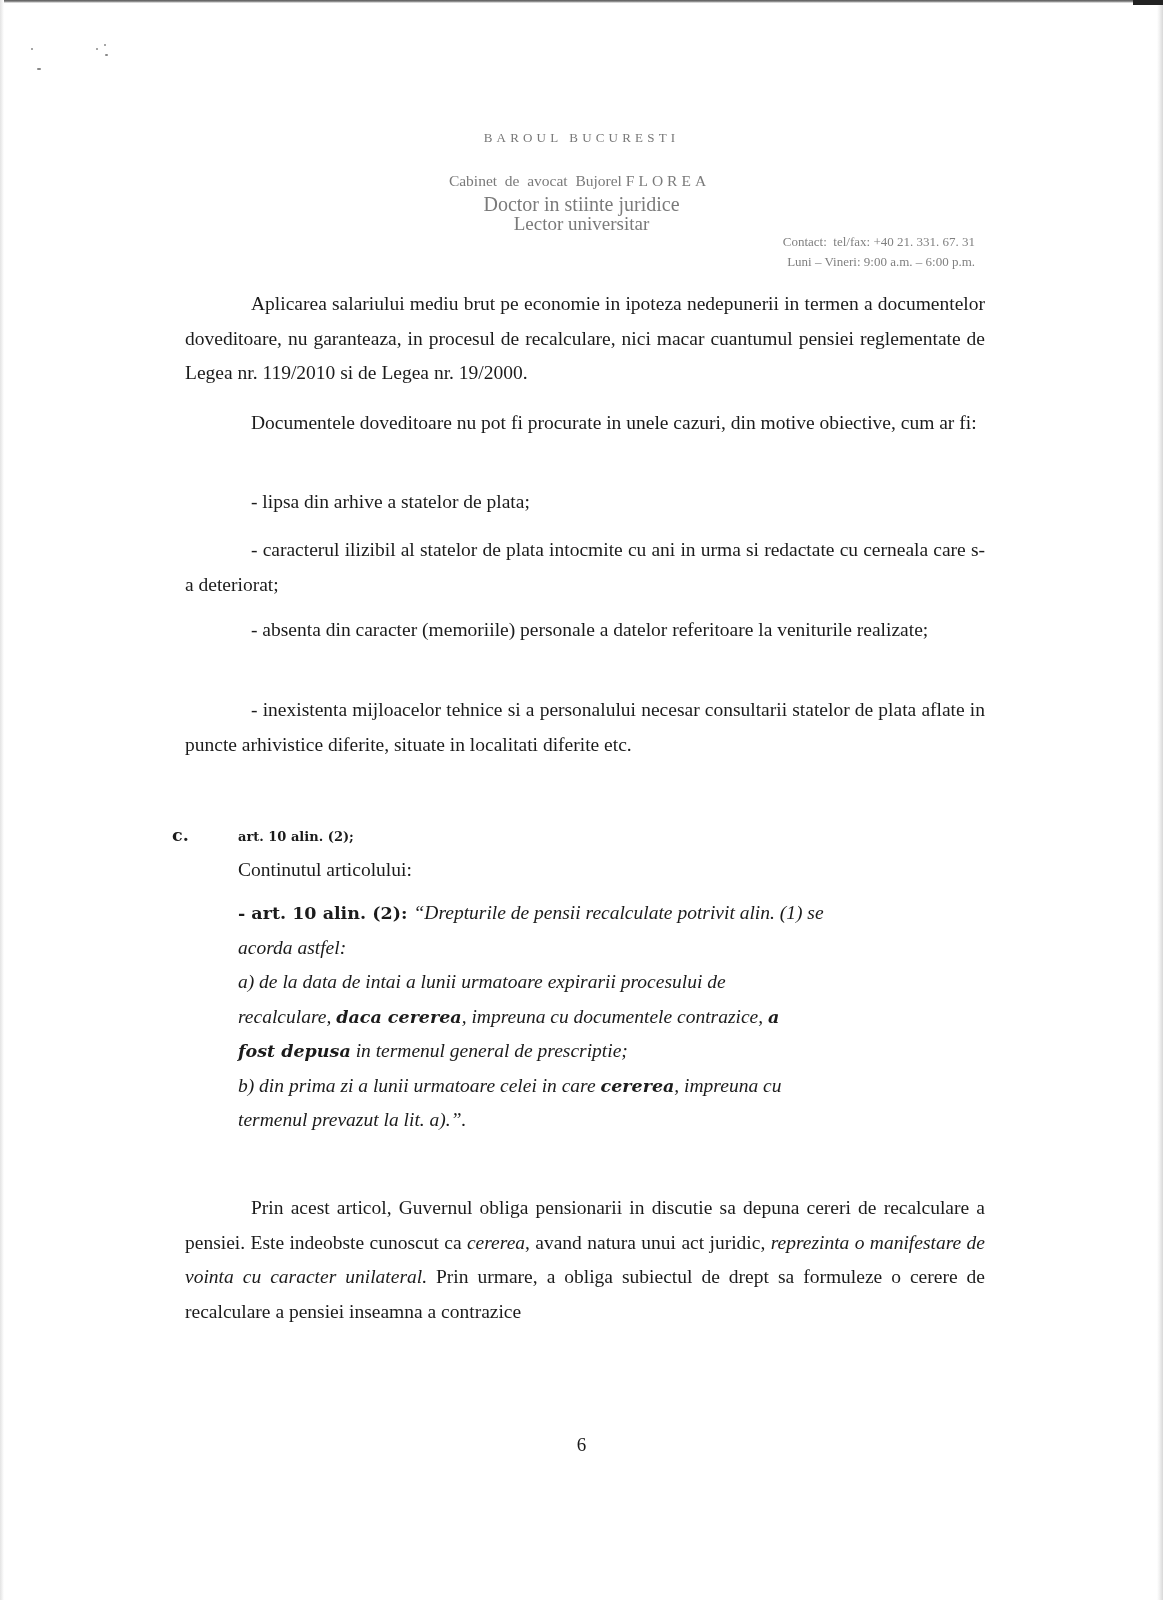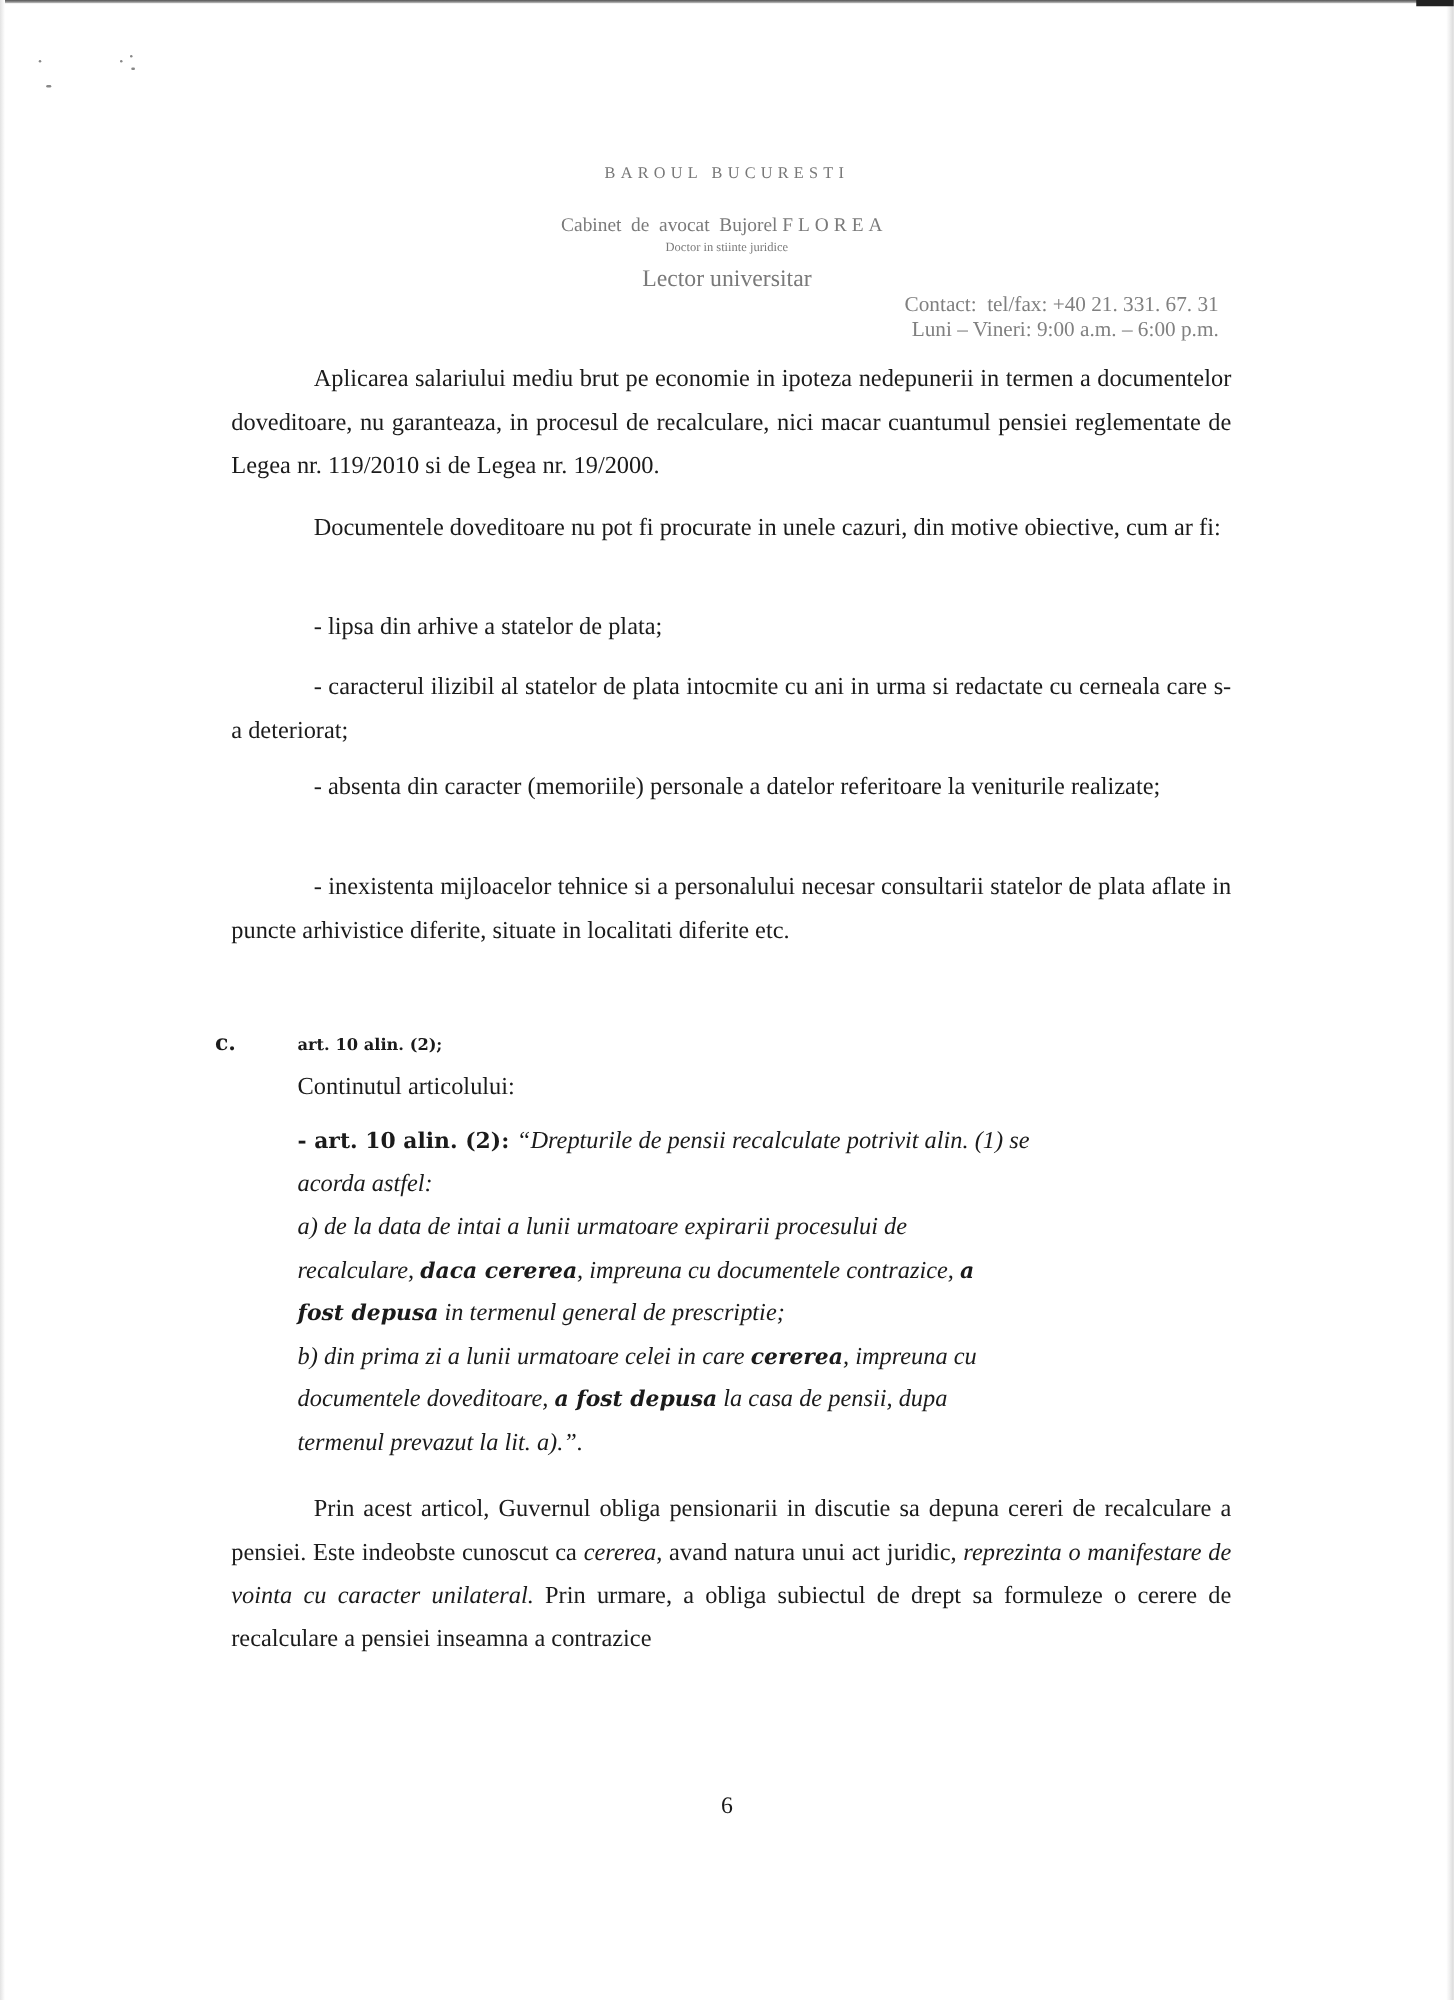--- a/index.html
+++ b/index.html
@@ -39,25 +39,25 @@
     position: absolute; top: 130px; left: 0; width: 1163px; text-align: center;
     font-family: "Liberation Serif", serif;
     font-size: 13px; letter-spacing: 4.2px; color: #777;
   }
   .lh-line {
     position: absolute; left: 0; width: 1163px; text-align: center;
     font-family: "Liberation Serif", serif; color: #7a7a7a;
   }
   .lh-cabinet { top: 172px; font-size: 15.5px; left: -2px; }
   .lh-cabinet .spaced { letter-spacing: 4px; }
-  .lh-doctor { top: 193px; font-size: 10px; left: 0px; }
+  .lh-doctor { top: 193px; font-size: 20px; left: 0px; }
   .lh-lector { top: 213px; font-size: 19px; left: 0px; }
   .lh-contact {
     position: absolute; right: 188px; text-align: right;
-    font-family: "Liberation Serif", serif; font-size: 17px; color: #808080;
+    font-family: "Liberation Serif", serif; font-size: 13px; color: #808080;
   }
   .lh-contact-1 { top: 234px; }
   .lh-contact-2 { top: 254px; }
 
   
   .body-text {
     position: absolute; left: 172px; width: 800px;
     font-family: "Liberation Serif", serif;
     font-size: 19.5px; line-height: 34.5px; color: #1b1b1b;
   }
@@ -126,19 +126,18 @@
 </div>
 <div class="body-text continut" style="width:auto;">Continutul articolului:</div>
 
 <div class="body-text quote">
   <span class="quote-line"><span class="lead" style="white-space:pre;">- art. 10 alin. (2): </span><span class="it">“Drepturile de pensii recalculate potrivit alin. (1) se</span></span>
   <span class="quote-line it">acorda astfel:</span>
   <span class="quote-line it">a) de la data de intai a lunii urmatoare expirarii procesului de</span>
   <span class="quote-line"><span class="it" style="white-space:pre;">recalculare, </span><span class="bi">daca cererea</span><span class="it" style="white-space:pre;">, impreuna cu documentele contrazice, </span><span class="bi">a</span></span>
   <span class="quote-line"><span class="bi">fost depusa</span><span class="it" style="white-space:pre;"> in termenul general de prescriptie;</span></span>
   <span class="quote-line"><span class="it" style="white-space:pre;">b) din prima zi a lunii urmatoare celei in care </span><span class="bi">cererea</span><span class="it">, impreuna cu</span></span>
-  <span class="quote-line"><span class="it" style="white-space:pre;">documentele doveditoare, </span><span class="bi">a fost depusa</span><span class="it" style="white-space:pre;"> la casa de pensii, dupa</span></span>
   <span class="quote-line it">termenul prevazut la lit. a).”.</span>
 </div>
 
 <p class="body-text p indent p3"><span>Prin acest articol, Guvernul obliga pensionarii in discutie sa depuna cereri de recalculare a pensiei. Este indeobste cunoscut ca </span><span class="it">cererea</span><span>, avand natura unui act juridic, </span><span class="it">reprezinta o manifestare de vointa cu caracter unilateral.</span><span> Prin urmare, a obliga subiectul de drept sa formuleze o cerere de recalculare a pensiei inseamna a contrazice</span></p>
 
 <div class="page-number">6</div>
 
 </body></html>

